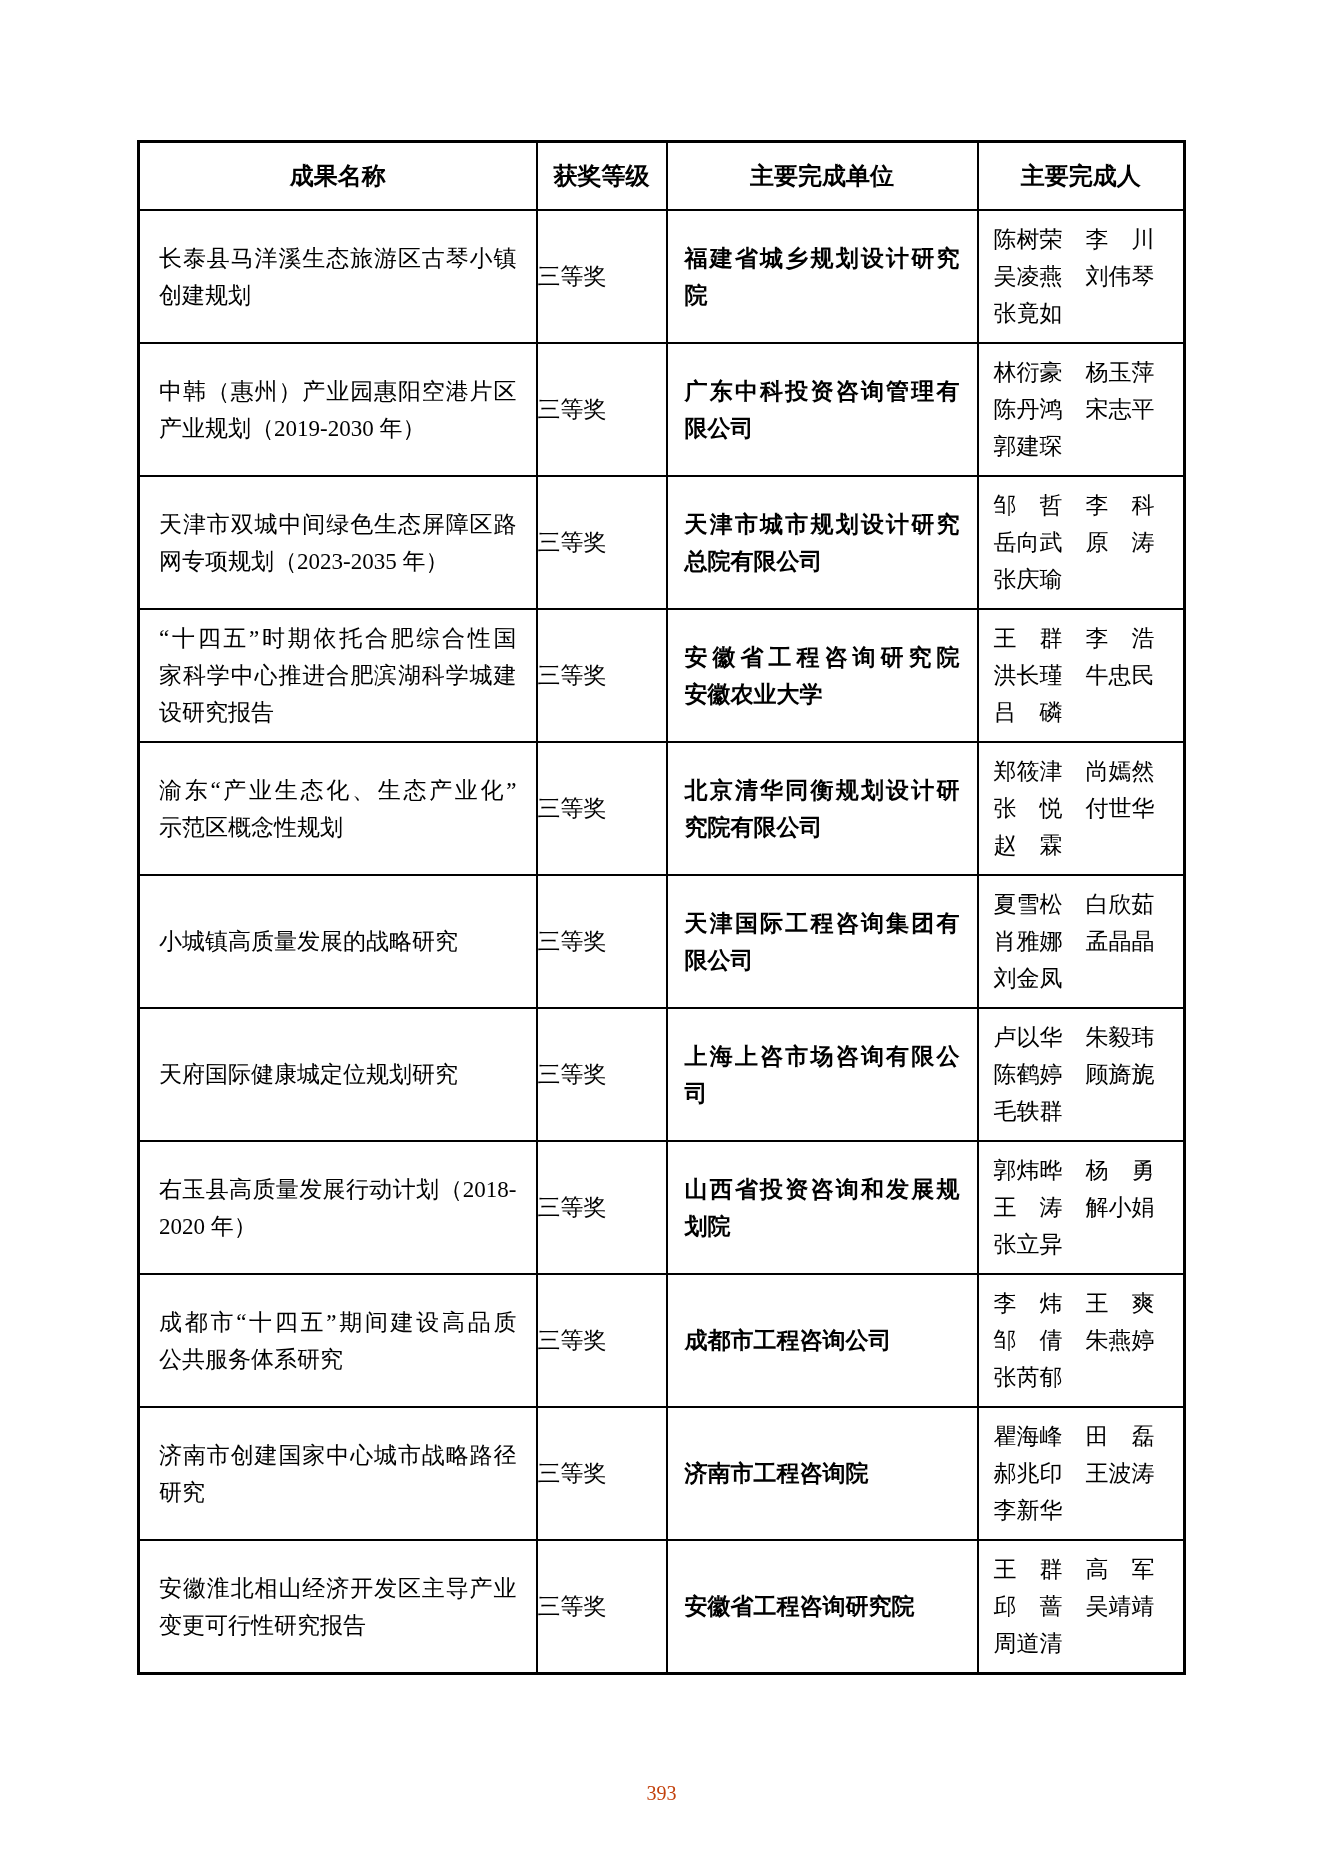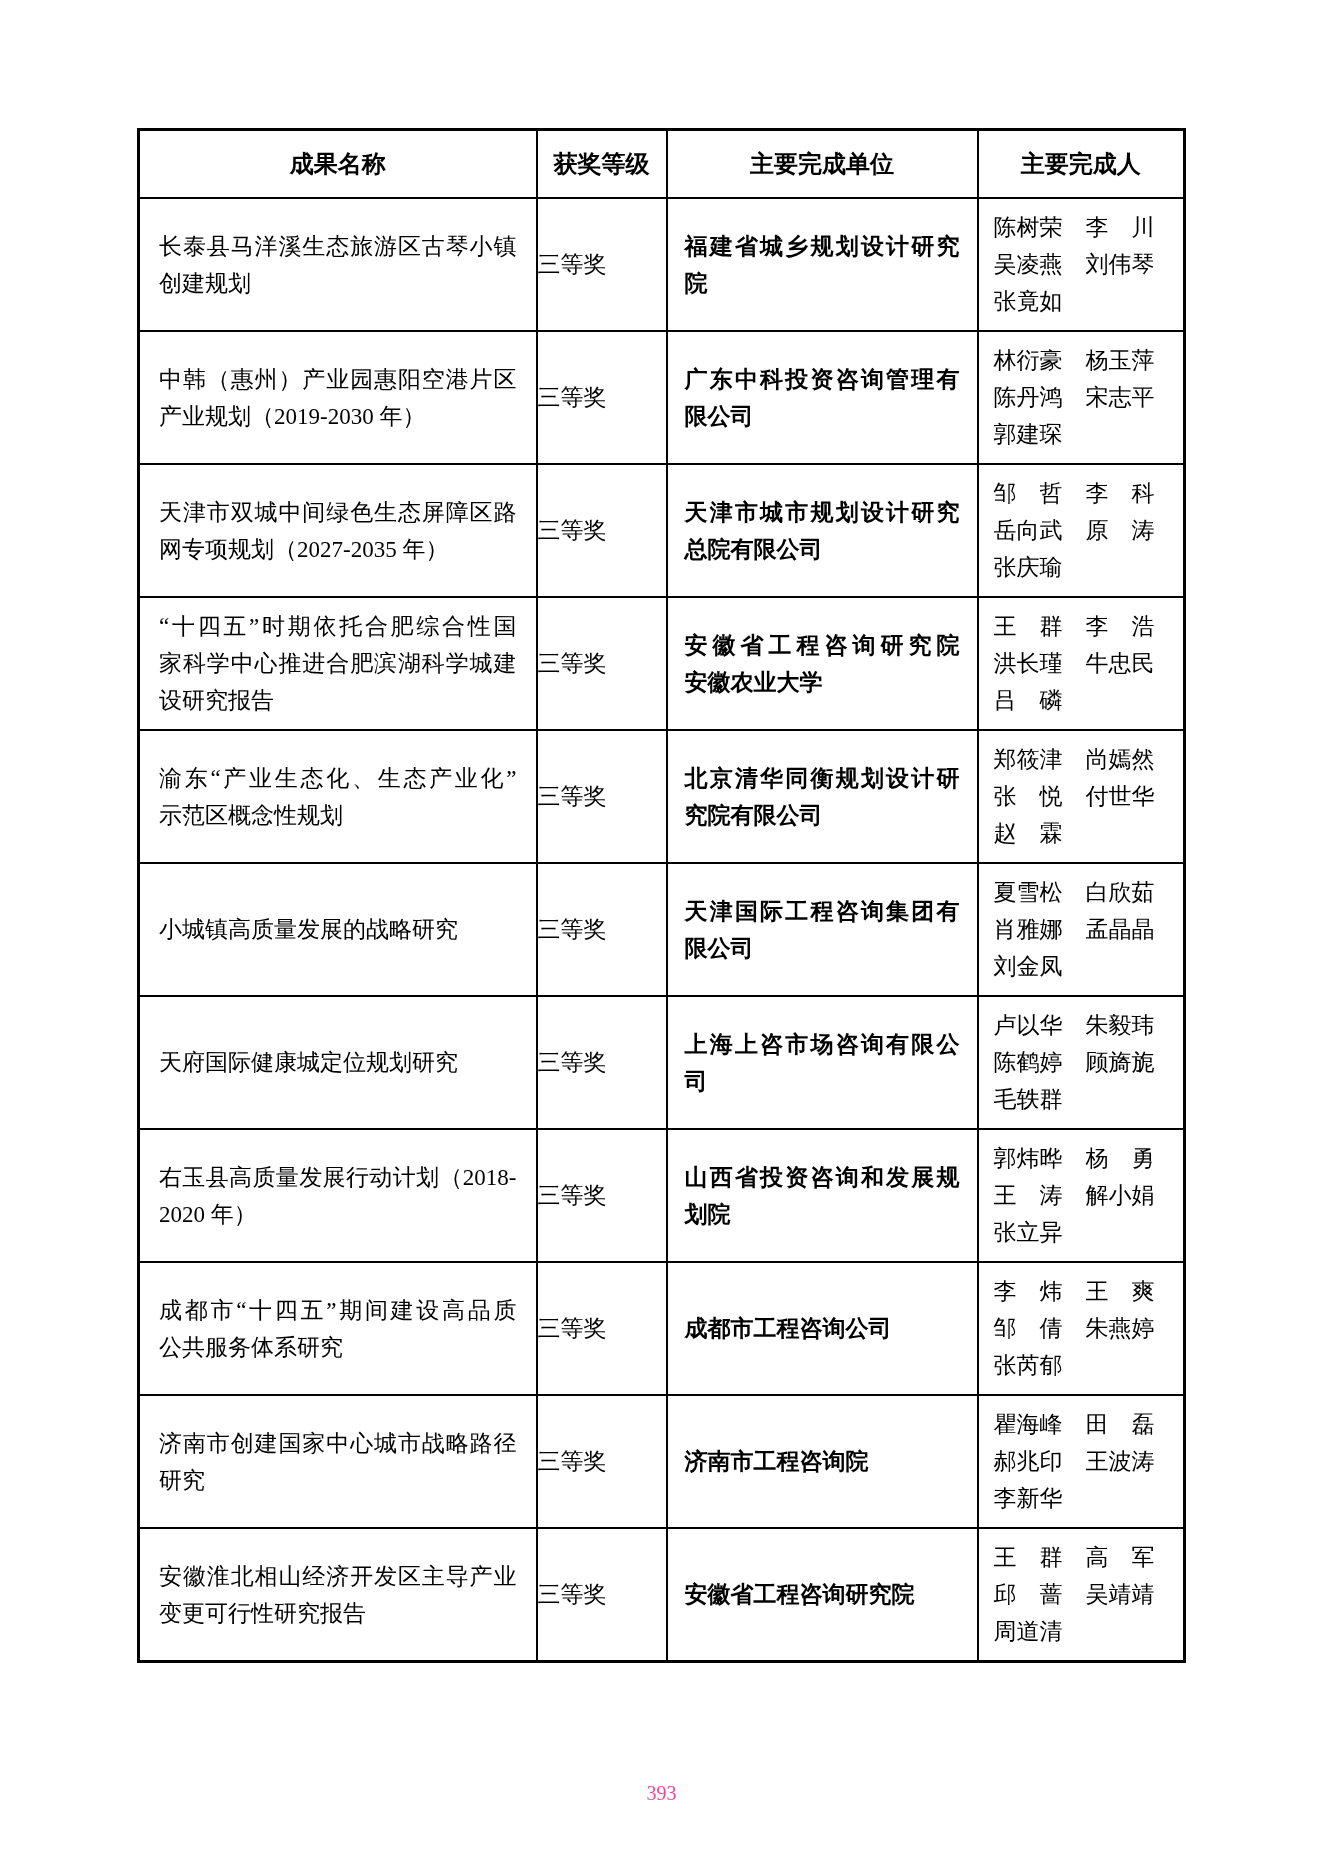--- a/index.html
+++ b/index.html
@@ -12,21 +12,21 @@
   .page {
     position: relative;
     width: 1323px;
     height: 1871px;
     background: #ffffff;
     overflow: hidden;
   }
   table.awards {
     position: absolute;
     left: 137px;
-    top: 128px;
+    top: 140px;
     width: 1046px;
     border-collapse: collapse;
     table-layout: fixed;
     border: 3px solid #000000;
   }
   table.awards th,
   table.awards td {
     border: 2px solid #000000;
     vertical-align: middle;
     font-size: 23px;
@@ -53,21 +53,21 @@
     text-align: justify;
     text-align-last: justify;
   }
   .pageno {
     position: absolute;
     top: 1782px;
     left: 0;
     width: 100%;
     text-align: center;
     font-size: 20px;
-    color: #ec4899;
+    color: #c2410c;
   }
 </style>
 </head>
 <body>
 
 <div class="page">
   <table class="awards">
     <colgroup>
       <col style="width:398px">
       <col style="width:130px">
@@ -117,21 +117,21 @@
     <td class="c-people">
             <div class="line">林衍豪　杨玉萍</div>
             <div class="line">陈丹鸿　宋志平</div>
             <div class="line">郭建琛</div>
           </td>
   </tr>
 
   <tr class="row">
     <td class="c-name">
             <div class="line">天津市双城中间绿色生态屏障区路</div>
-            <div class="line">网专项规划（2027-2035 年）</div>
+            <div class="line">网专项规划（2023-2035 年）</div>
           </td>
     <td class="c-award">
             <div class="line">三等奖</div>
           </td>
     <td class="c-unit">
             <div class="line">天津市城市规划设计研究</div>
             <div class="line">总院有限公司</div>
           </td>
     <td class="c-people">
             <div class="line">邹　哲　李　科</div>

